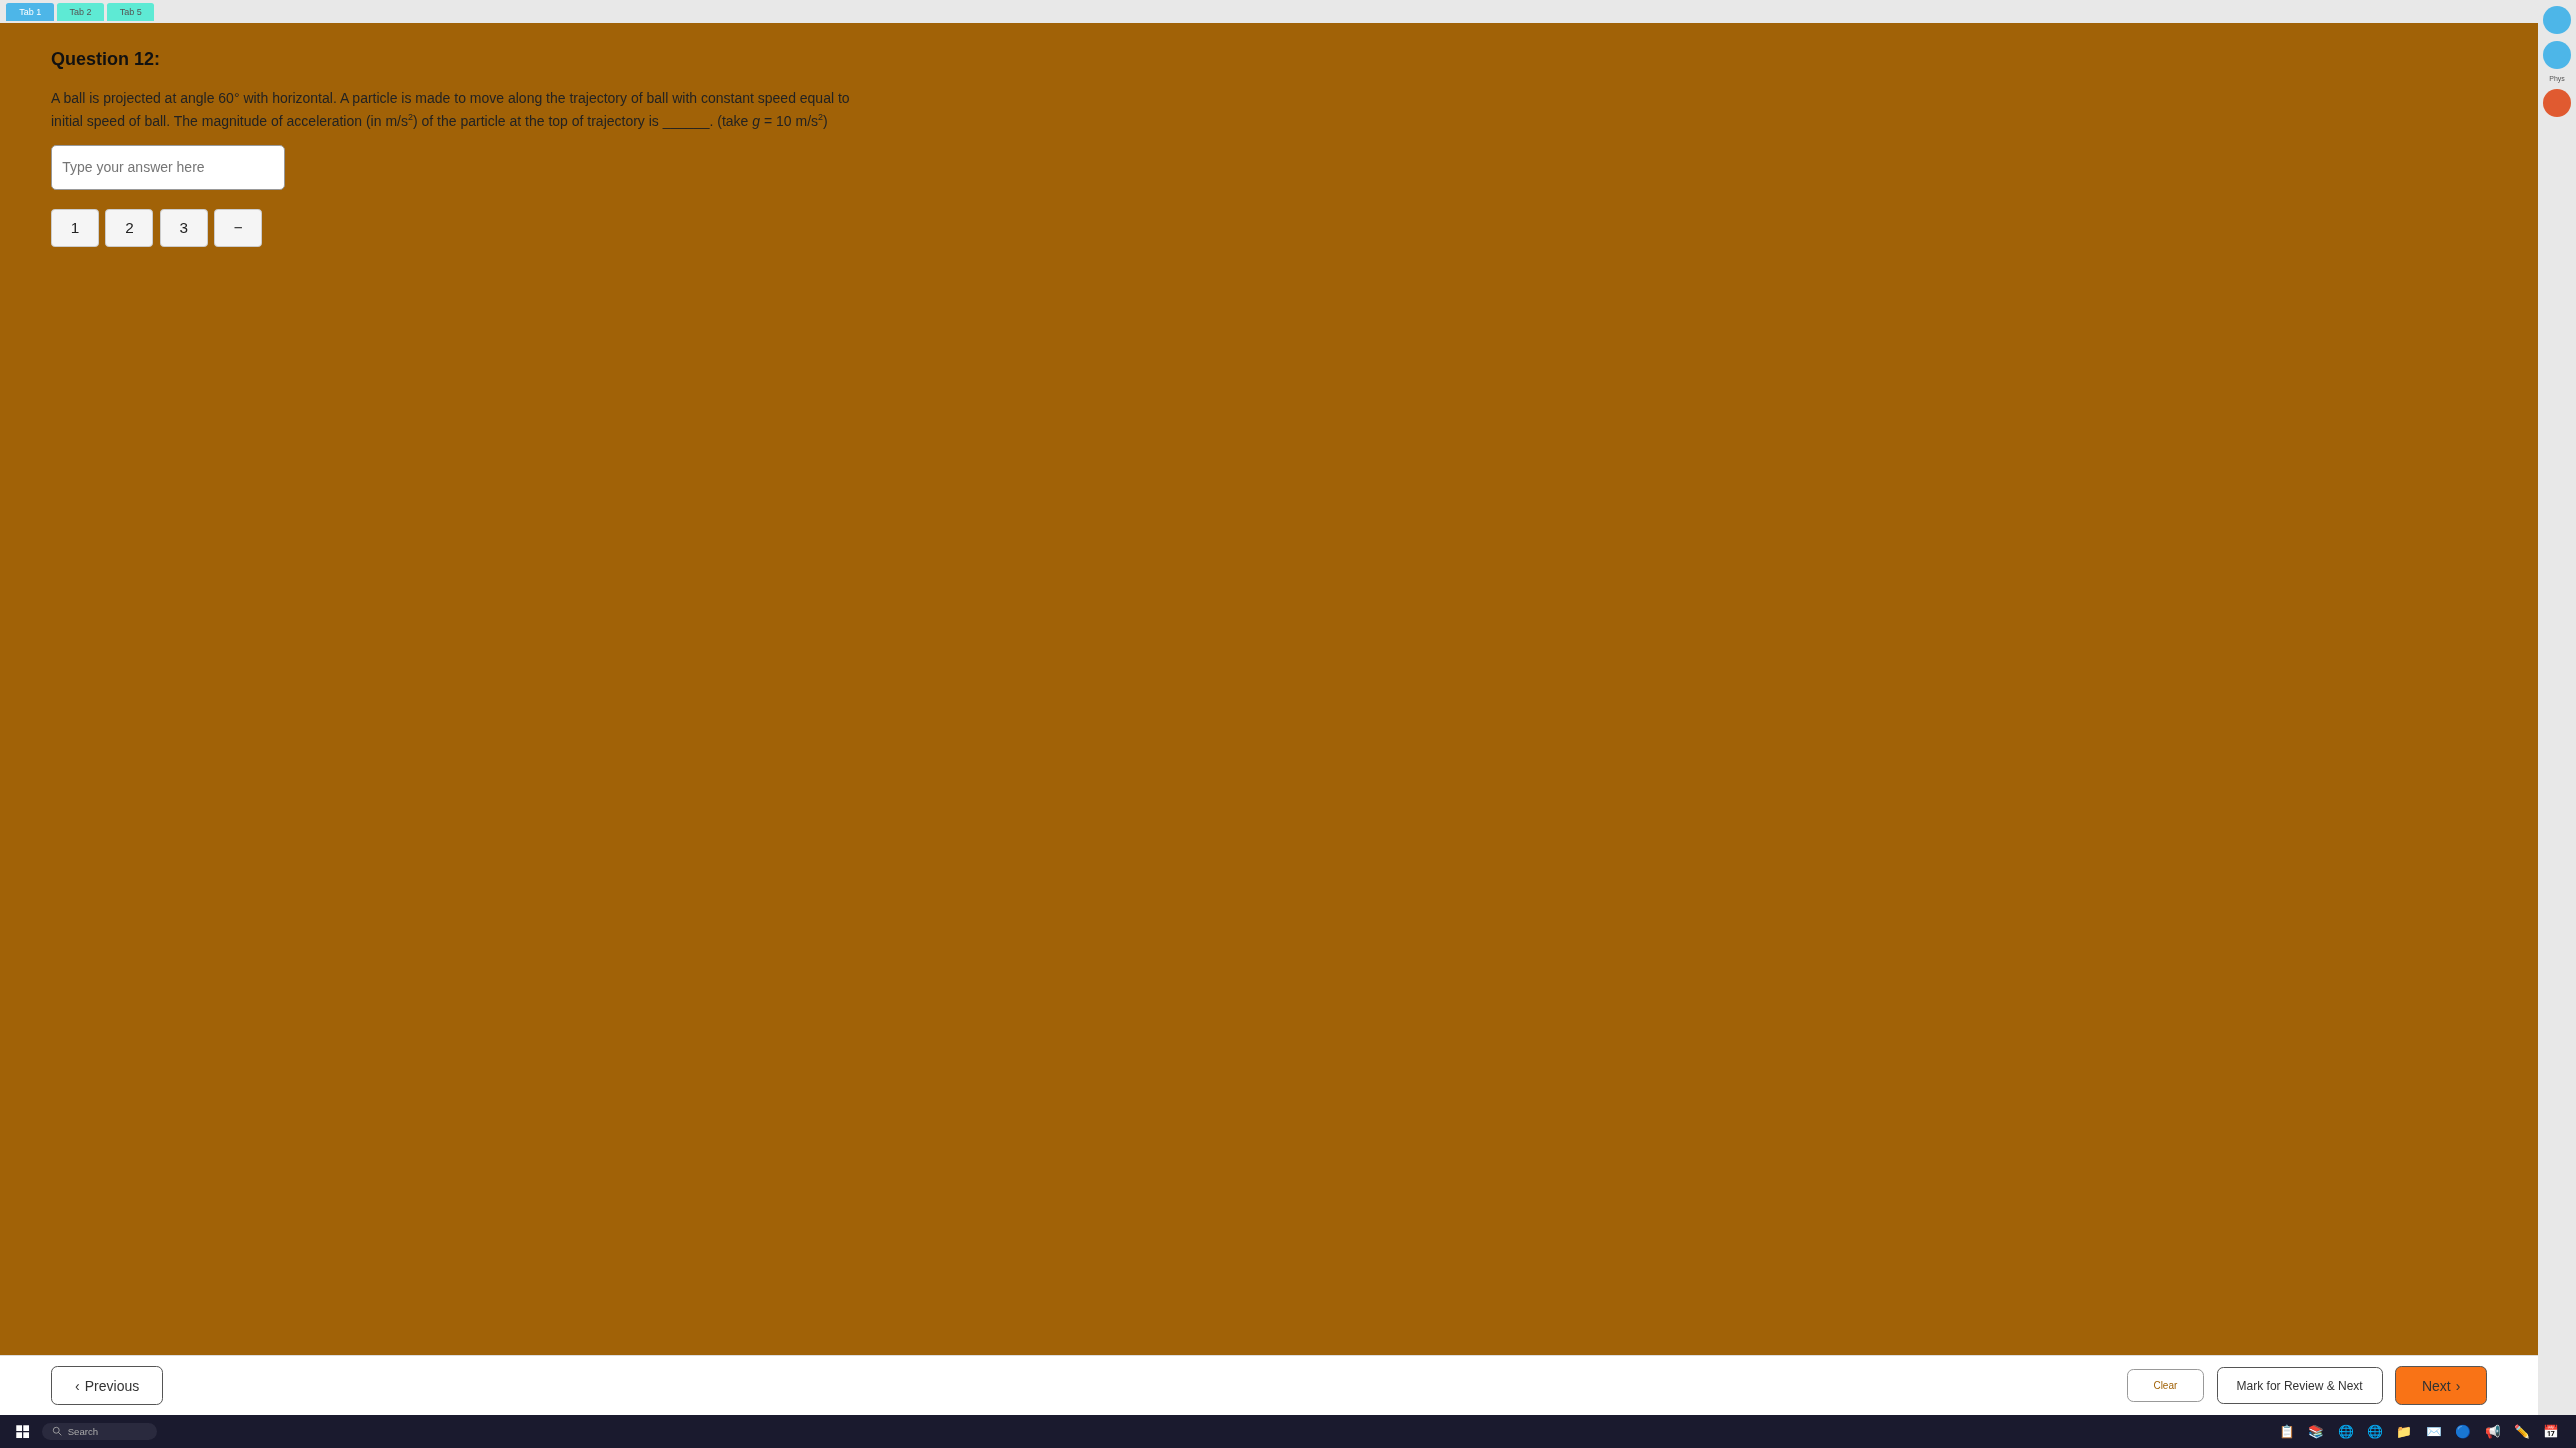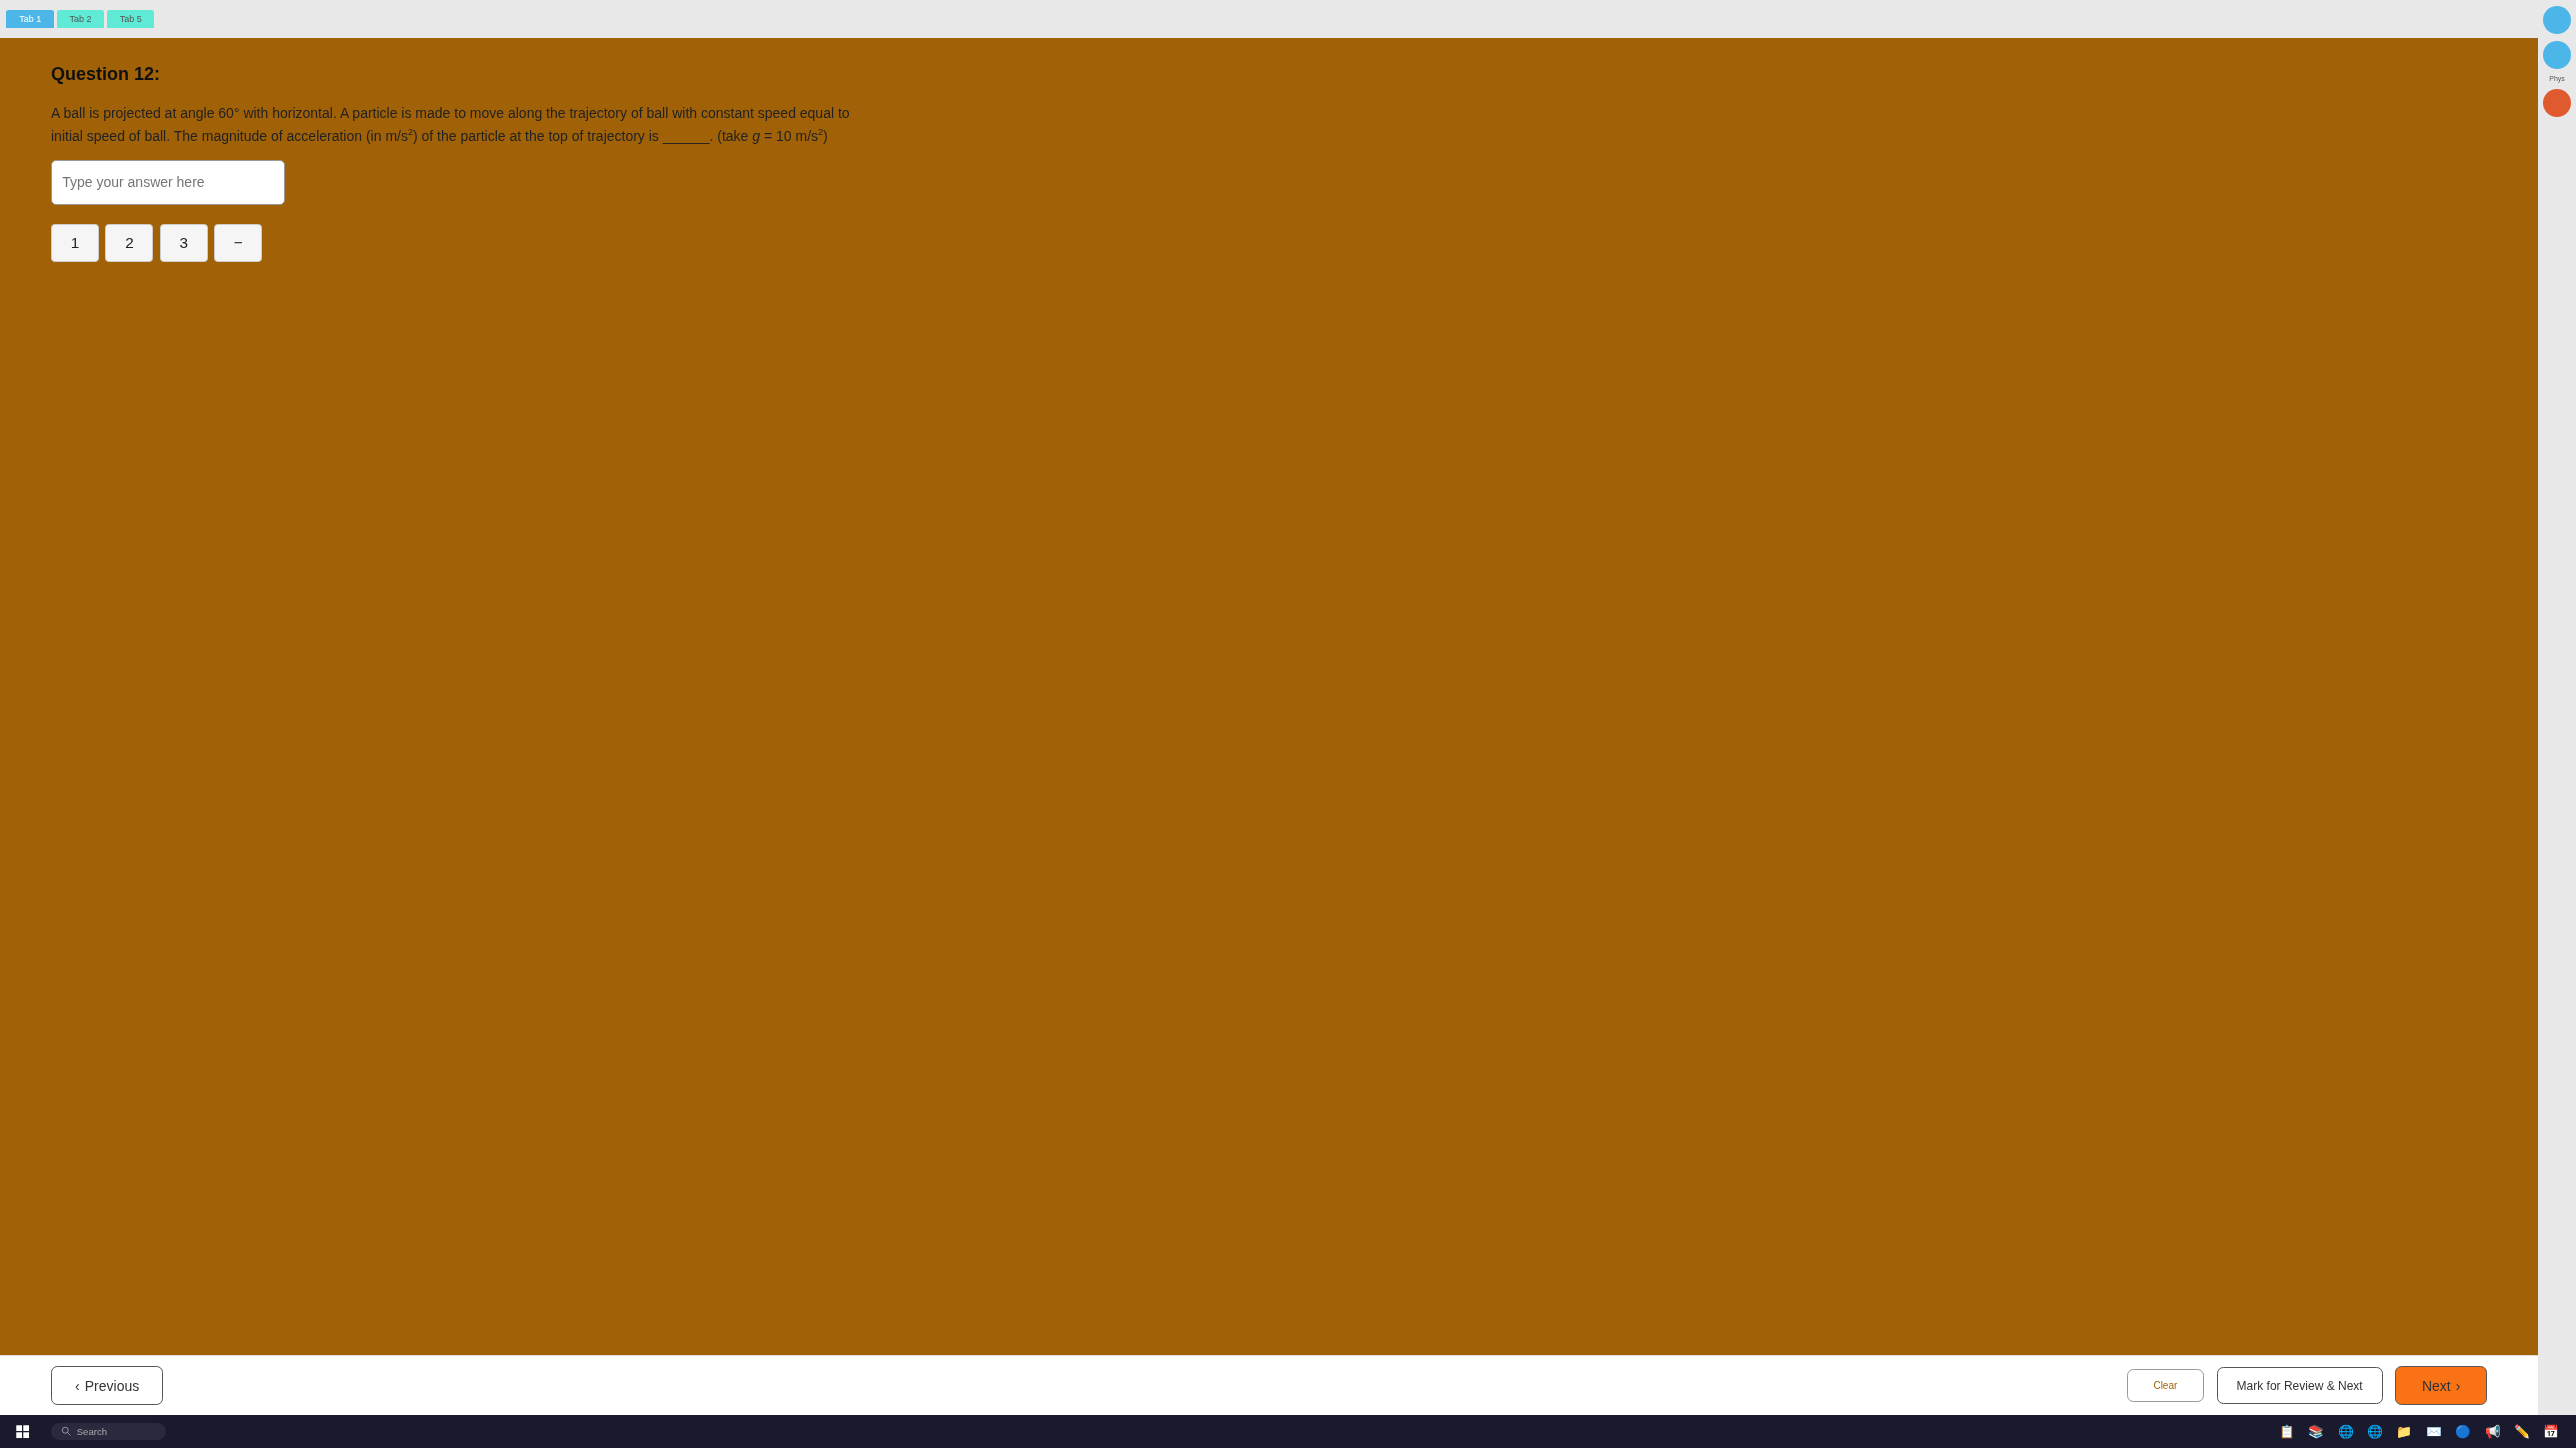--- a/index.html
+++ b/index.html
@@ -12,21 +12,21 @@
       font-family: Arial, sans-serif;
       background-color: #f0f0f0;
       width: 100vw;
       height: 100vh;
       display: flex;
       flex-direction: column;
       overflow: hidden;
     }
 
     .top-bar {
-      height: 38px;
+      height: 23px;
       background-color: #e8e8e8;
       display: flex;
       align-items: center;
       padding: 0 6.4px;
       gap: 2.6px;
     }
 
     .top-tab-active {
       background-color: #4db6e8;
       color: white;
@@ -214,21 +214,21 @@
       text-align: center;
       padding: 0 2.6px;
     }
 
     .taskbar {
       height: 33px;
       background-color: #1a1a2e;
       display: flex;
       align-items: center;
       padding: 0 12.8px;
-      gap: 18px;
+      gap: 9px;
       position: fixed;
       bottom: 0;
       left: 0;
       right: 0;
       z-index: 100;
     }
 
     .taskbar-windows-icon {
       width: 20.4px;
       height: 20.4px;

